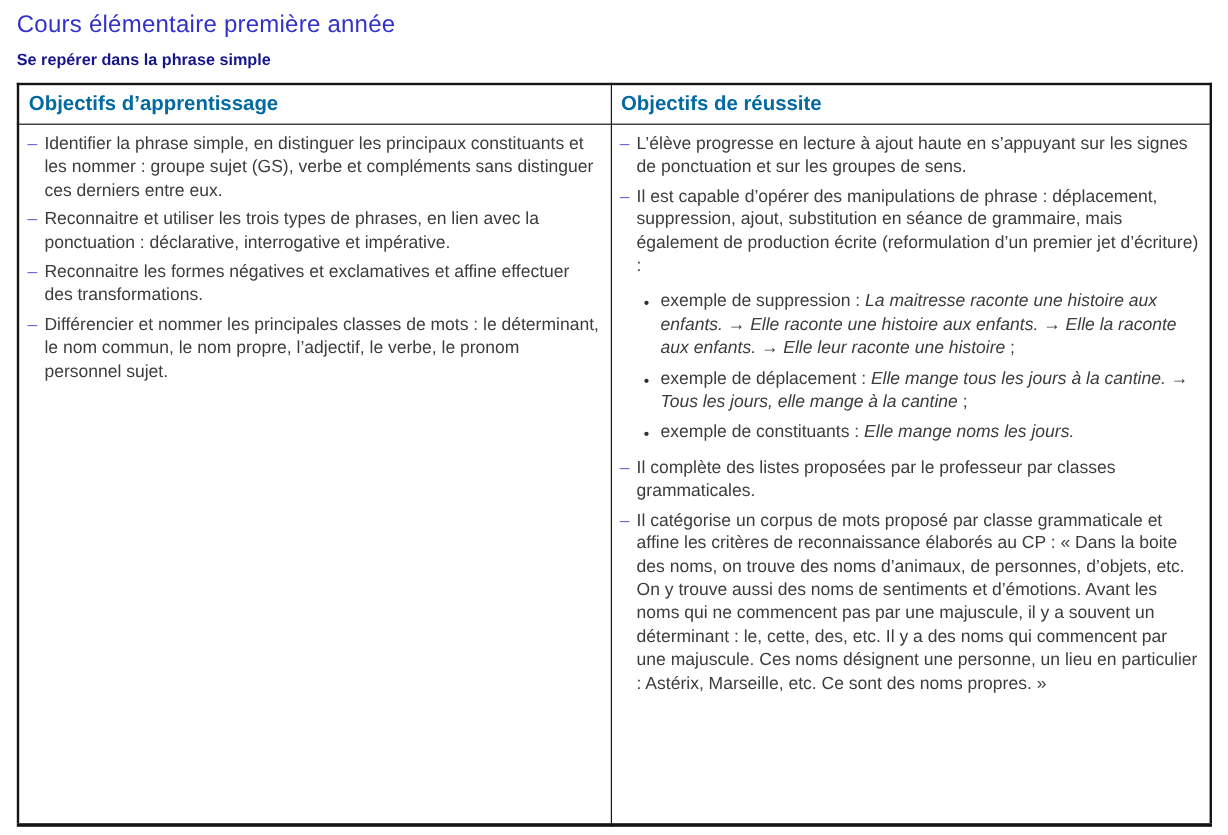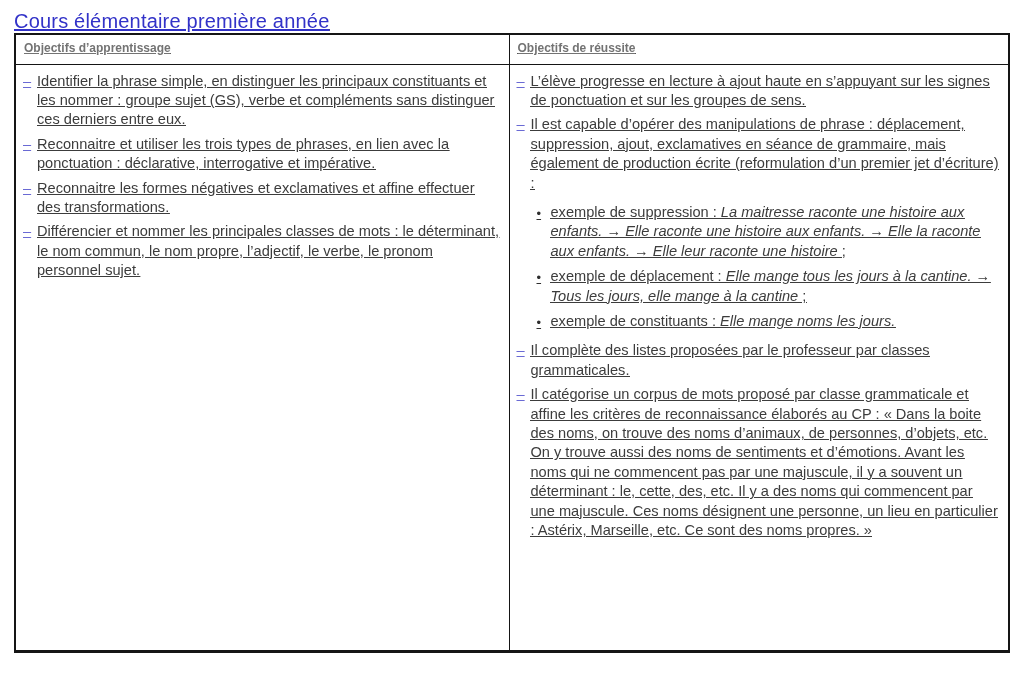--- a/index.html
+++ b/index.html
@@ -1,15 +1,15 @@
 <!DOCTYPE html>
 <html lang="fr"><head>
 <meta charset="utf-8">
 <style>
-  * { margin: 0; padding: 0; box-sizing: border-box; text-decoration: underline; }
+  * { margin: 0; padding: 0; box-sizing: border-box; }
   html, body {
     background: #ffffff;
     font-family: "Liberation Sans", sans-serif;
     color: #3c3c3c;
   }
   body {
     width: 1023px;
     height: 696px;
     overflow: hidden;
   }
@@ -38,23 +38,23 @@
     border: 2px solid #151515;
     border-bottom-width: 3px;
   }
   table.obj-table th,
   table.obj-table td {
     border: 1px solid #151515;
     vertical-align: top;
     text-align: left;
   }
   table.obj-table th {
-    font-size: 12px;
+    font-size: 17px;
     font-weight: bold;
-    color: #737373;
+    color: #0369a1;
     padding: 6px 8px 6px 8px;
     height: 30px;
   }
   table.obj-table td {
     padding: 7px 8px 6px 7px;
   }
   col.left-col  { width: 494px; }
   col.right-col { width: 500px; }
   ul.items {
     list-style: none;
@@ -83,20 +83,21 @@
   }
   ul.items li.dash + li.bullet { margin-top: 10px; }
   ul.items li.bullet + li.dash { margin-top: 10px; }
   .it { font-style: italic; }
 </style>
 </head>
 <body>
 
 <div class="page">
   <h1 class="doc-title">Cours élémentaire première année</h1>
+  <h2 class="doc-subtitle">Se repérer dans la phrase simple</h2>
 
   <table class="obj-table">
     <colgroup>
       <col class="left-col">
       <col class="right-col">
     </colgroup>
     <thead>
       <tr>
         <th>Objectifs d’apprentissage</th>
         <th>Objectifs de réussite</th>
@@ -108,21 +109,21 @@
           <ul class="items" id="left-items">
               <li class="item dash"><span class="marker">–</span><span>Identifier la phrase simple, en distinguer les principaux constituants et les nommer : groupe sujet (GS), verbe et compléments sans distinguer ces derniers entre eux.</span></li>
               <li class="item dash"><span class="marker">–</span><span>Reconnaitre et utiliser les trois types de phrases, en lien avec la ponctuation : déclarative, interrogative et impérative.</span></li>
               <li class="item dash"><span class="marker">–</span><span>Reconnaitre les formes négatives et exclamatives et affine effectuer des transformations.</span></li>
               <li class="item dash"><span class="marker">–</span><span>Différencier et nommer les principales classes de mots : le déterminant, le nom commun, le nom propre, l’adjectif, le verbe, le pronom personnel sujet.</span></li>
             </ul>
         </td>
         <td>
           <ul class="items" id="right-items">
               <li class="item dash"><span class="marker">–</span><span>L’élève progresse en lecture à ajout haute en s’appuyant sur les signes de ponctuation et sur les groupes de sens.</span></li>
-              <li class="item dash"><span class="marker">–</span><span>Il est capable d’opérer des manipulations de phrase : déplacement, suppression, ajout, exclamatives en séance de grammaire, mais également de production écrite (reformulation d’un premier jet d’écriture) :</span></li>
+              <li class="item dash"><span class="marker">–</span><span>Il est capable d’opérer des manipulations de phrase : déplacement, suppression, ajout, substitution en séance de grammaire, mais également de production écrite (reformulation d’un premier jet d’écriture) :</span></li>
               <li class="item bullet"><span class="marker">•</span><span>exemple de suppression : </span><span class="it">La maitresse raconte une histoire aux enfants. → Elle raconte une histoire aux enfants. → Elle la raconte aux enfants. → Elle leur raconte une histoire</span><span> ;</span></li>
               <li class="item bullet"><span class="marker">•</span><span>exemple de déplacement : </span><span class="it">Elle mange tous les jours à la cantine. → Tous les jours, elle mange à la cantine</span><span> ;</span></li>
               <li class="item bullet"><span class="marker">•</span><span>exemple de constituants : </span><span class="it">Elle mange noms les jours.</span></li>
               <li class="item dash"><span class="marker">–</span><span>Il complète des listes proposées par le professeur par classes grammaticales.</span></li>
               <li class="item dash"><span class="marker">–</span><span>Il catégorise un corpus de mots proposé par classe grammaticale et affine les critères de reconnaissance élaborés au CP : « Dans la boite des noms, on trouve des noms d’animaux, de personnes, d’objets, etc. On y trouve aussi des noms de sentiments et d’émotions. Avant les noms qui ne commencent pas par une majuscule, il y a souvent un déterminant : le, cette, des, etc. Il y a des noms qui commencent par une majuscule. Ces noms désignent une personne, un lieu en particulier : Astérix, Marseille, etc. Ce sont des noms propres. »</span></li>
             </ul>
         </td>
       </tr>
     </tbody>
   </table>

